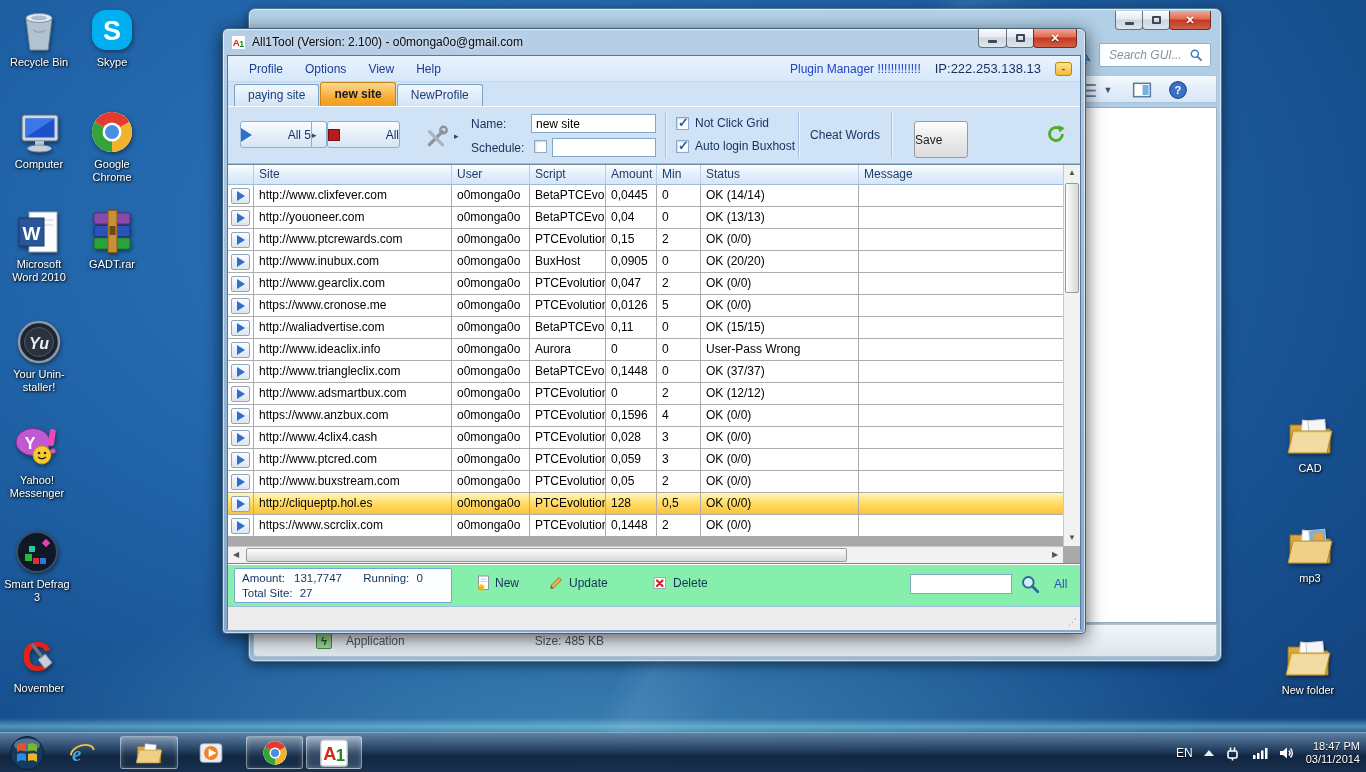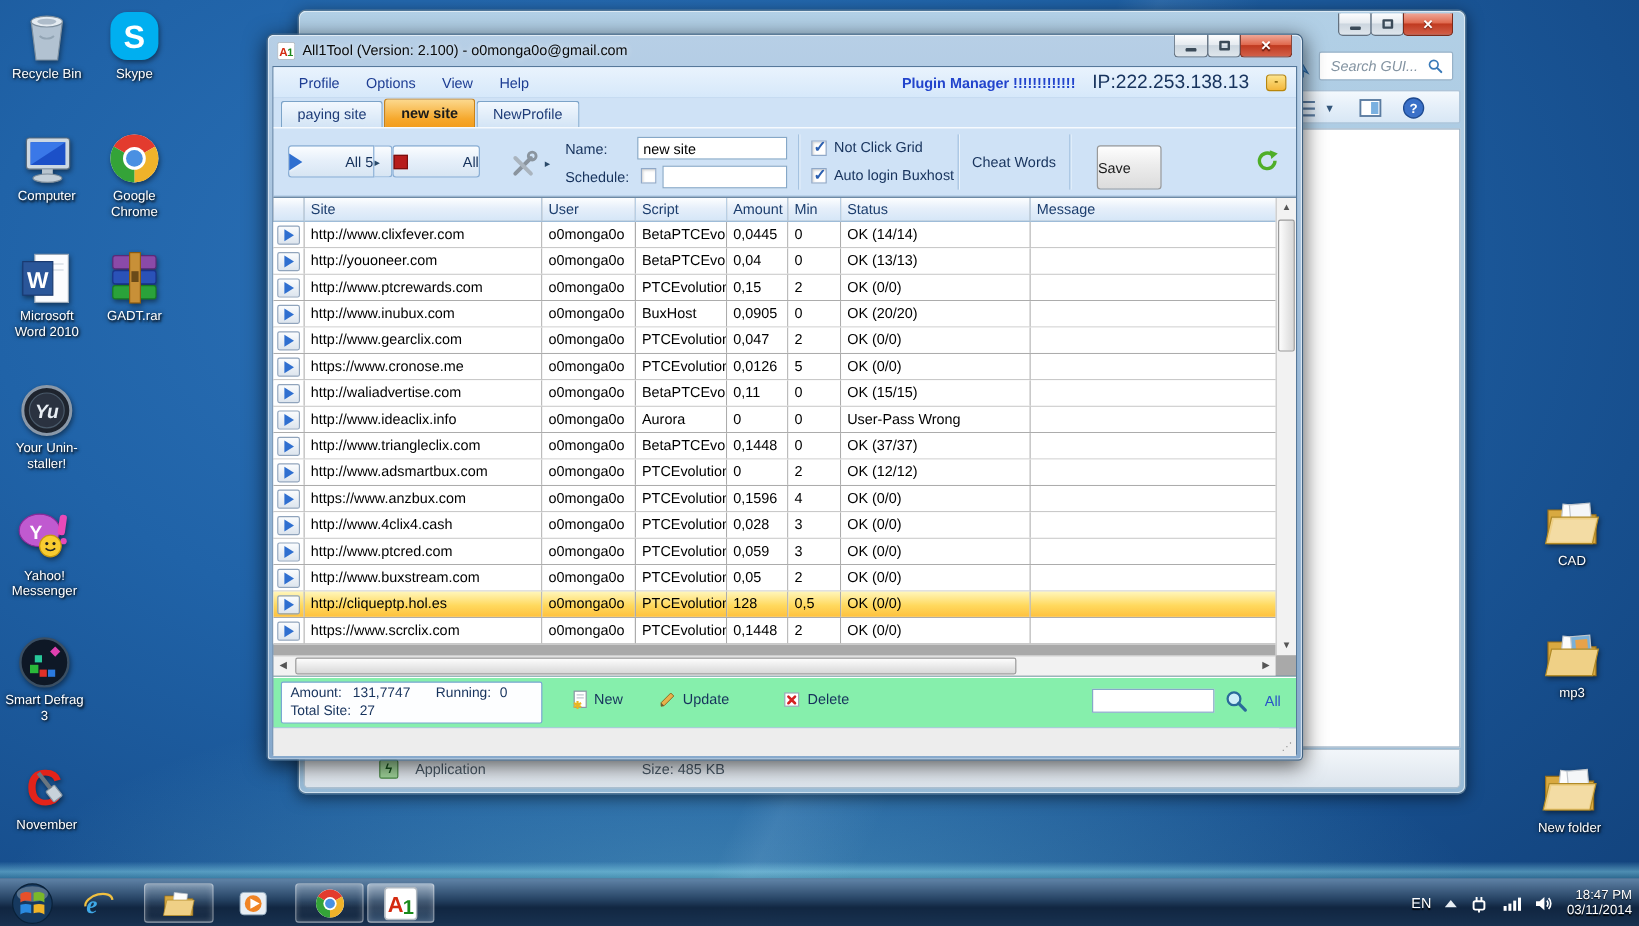--- a/index.html
+++ b/index.html
@@ -58,22 +58,22 @@
   .a1-title{position:absolute;top:0;left:0;right:0;height:26px;display:flex;align-items:center;padding-left:8px;}
   .a1-title .ticon{width:15px;height:15px;margin-right:6px;}
   .a1-title .ttext{font-size:12px;color:#0a0a0a;text-shadow:0 0 6px rgba(255,255,255,0.8);}
   .a1-btns{position:absolute;top:0;right:8px;display:flex;}
   .a1-client{position:absolute;left:4px;right:4px;top:26px;bottom:4px;background:#d6e8fb;border:1px solid #56789a;}
 
   .menubar{height:26px;display:flex;align-items:center;padding:0 8px 0 10px;
     background:linear-gradient(#e9f3fd,#d6e8fa);border-bottom:1px solid #c2d8ee;}
   .menu-item{font-size:12px;color:#1d3d93;padding:3px 11px;cursor:default;}
   .mb-right{margin-left:auto;display:flex;align-items:center;gap:14px;}
-  .plugin{font-size:12px;font-weight:bold;color:#2244cc;}
-  .ip{font-size:16px;color:#16325c;}
+  .plugin{font-size:12px;font-weight:normal;color:#2244cc;}
+  .ip{font-size:13px;color:#16325c;}
   .ybtn{width:17px;height:14px;border:1px solid #b8860b;border-radius:3px;
     background:linear-gradient(#fde48a,#f3b73c);display:flex;align-items:center;justify-content:center;
     font-size:10px;font-weight:bold;color:#7a5a00;line-height:10px;}
 
   .tabrow{height:24px;display:flex;align-items:flex-end;padding-left:6px;background:#cfe2f6;}
   .tab{height:22px;line-height:21px;padding:0 13px;font-size:12px;color:#1e3c78;margin-right:1px;
     background:linear-gradient(#f2f8fe,#d3e4f5);border:1px solid #7ba3c8;border-bottom:none;border-radius:3px 3px 0 0;}
   .tab.active{height:24px;line-height:23px;font-weight:bold;color:#1a1a1a;
     background:linear-gradient(#fcd98e,#f6a82c 70%,#f29d1e);border-color:#c8821a;}
 

